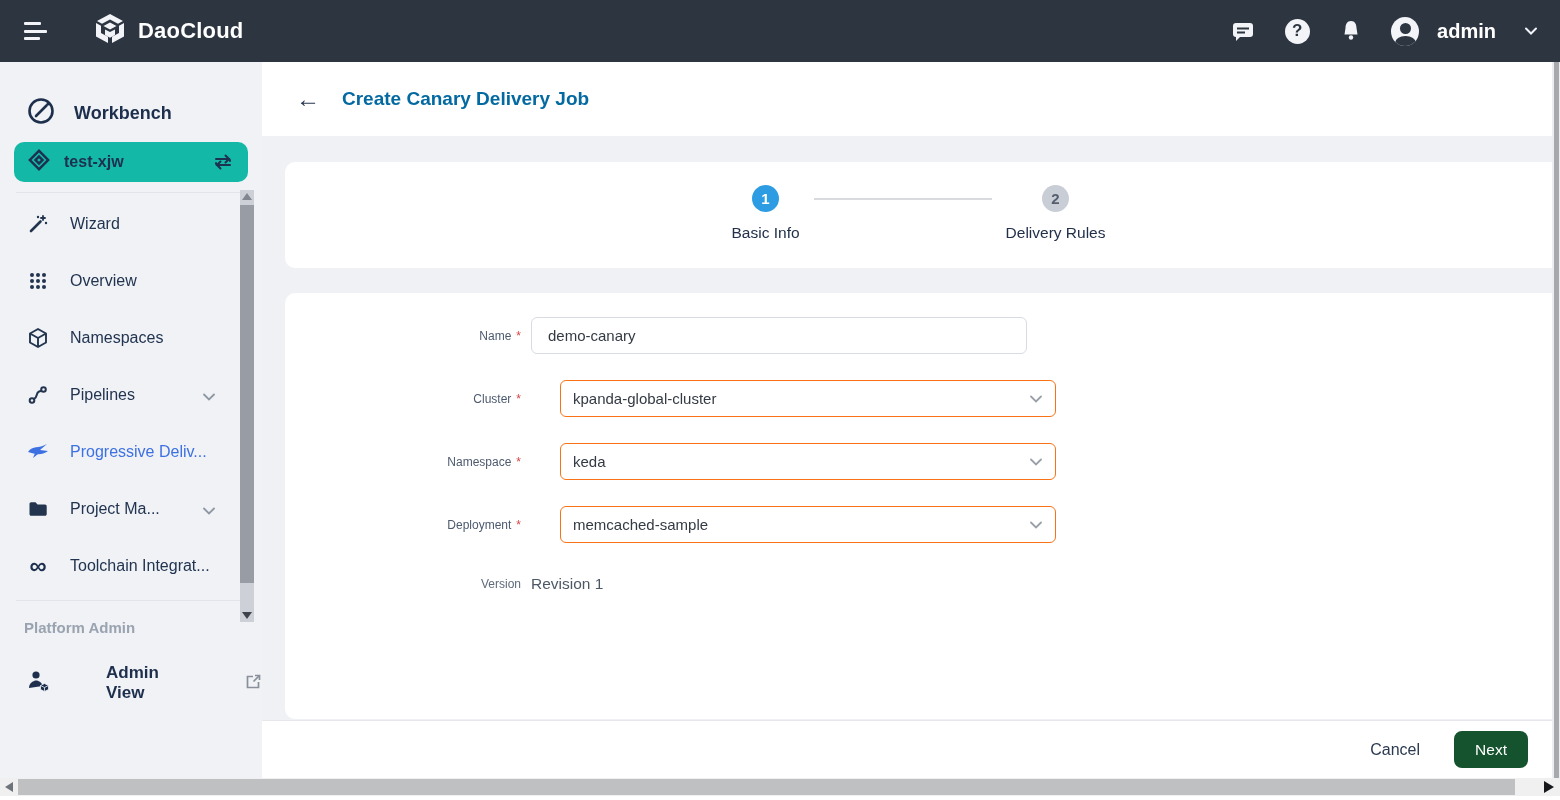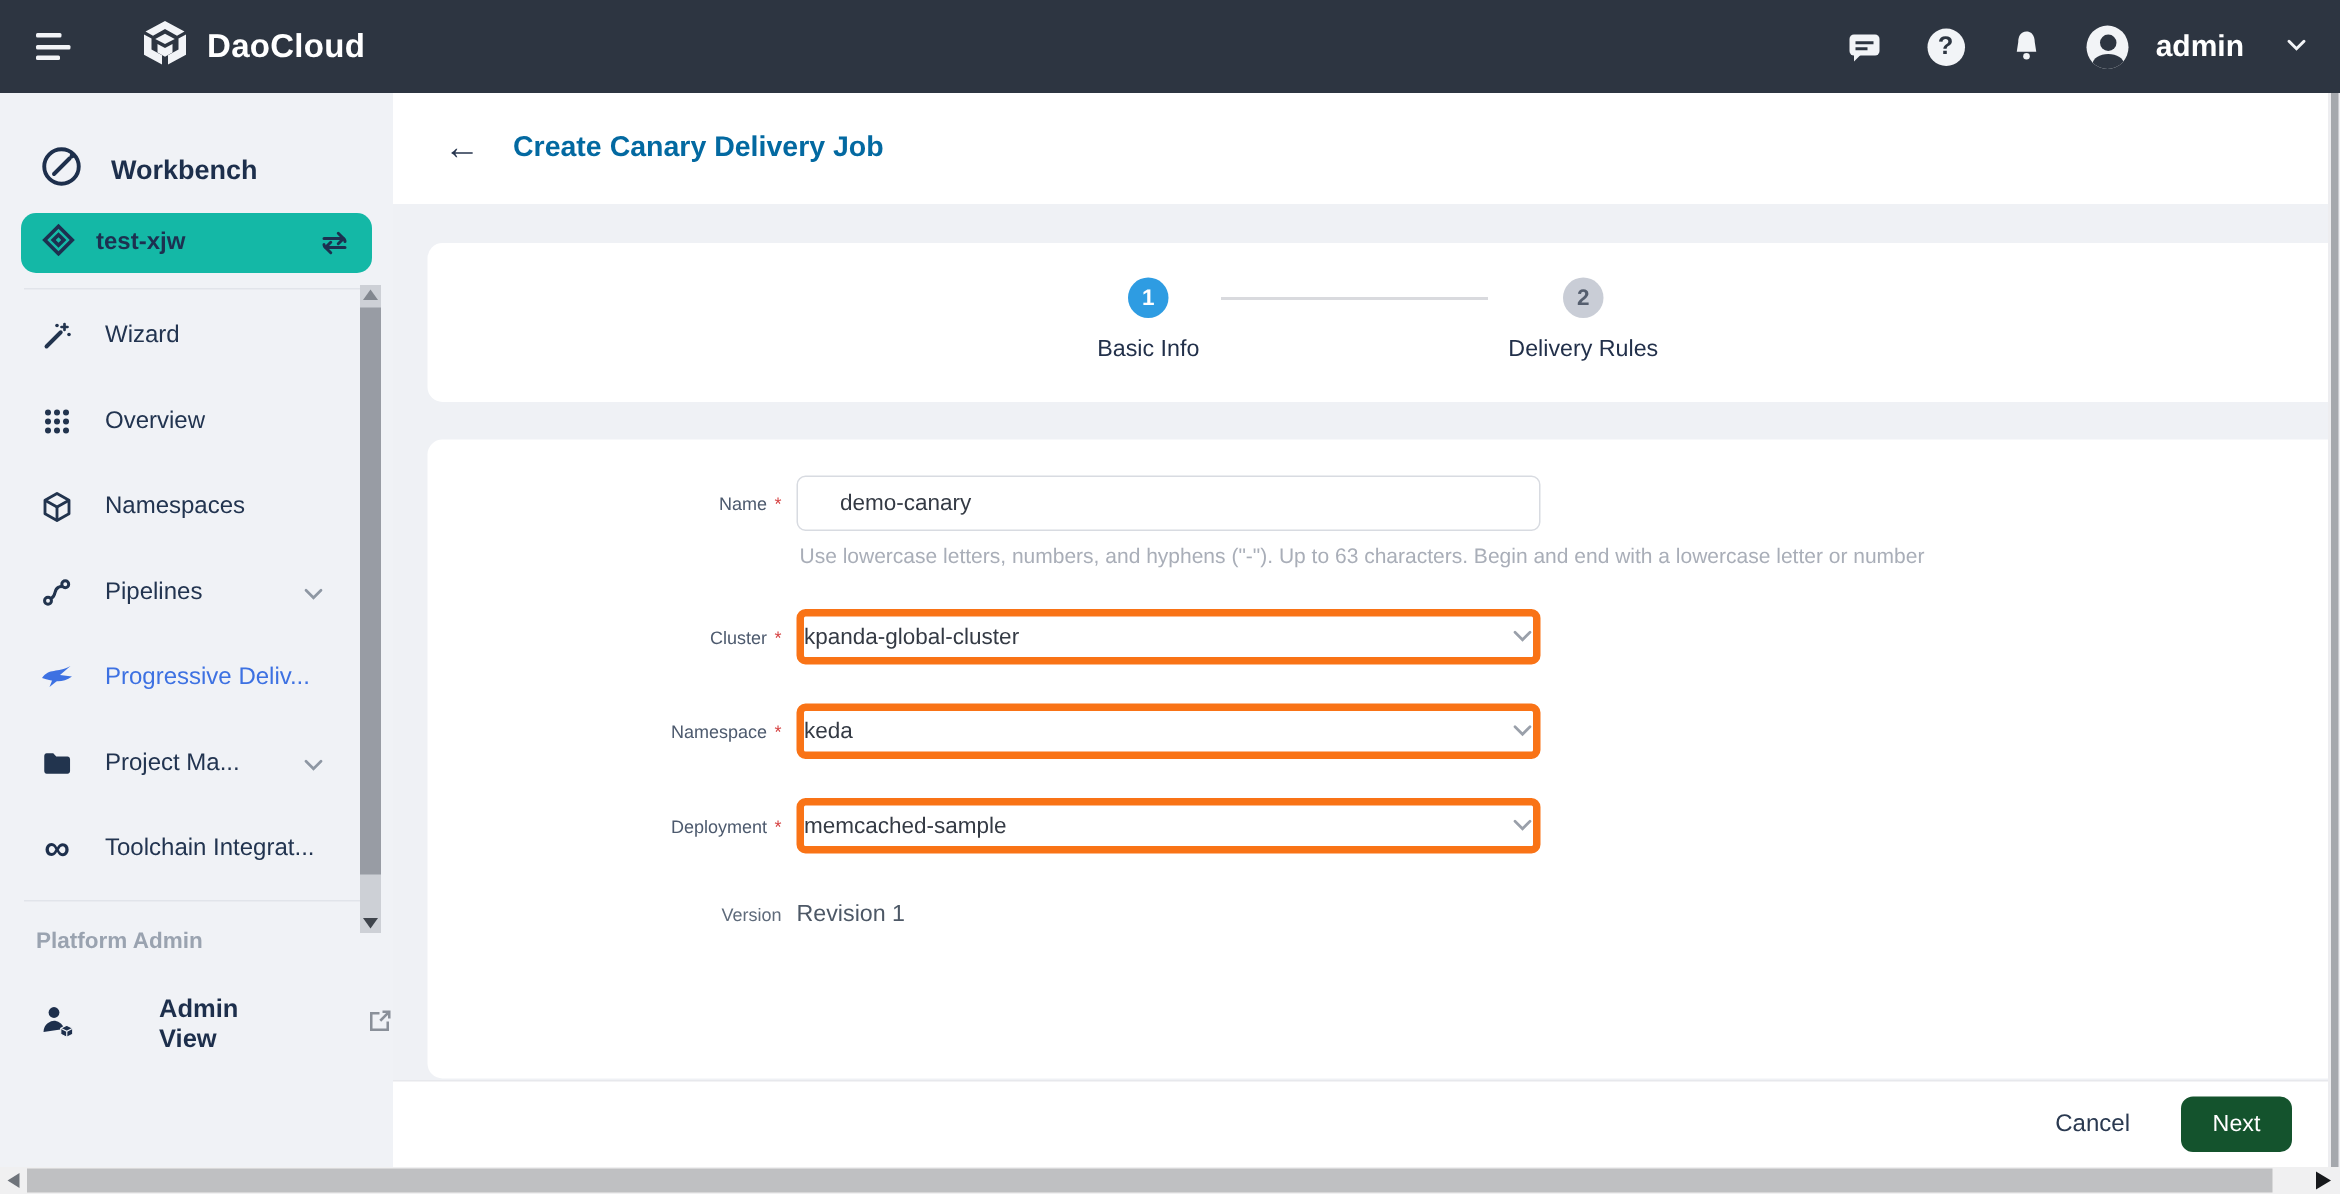--- a/index.html
+++ b/index.html
@@ -66,22 +66,22 @@
   .step.active .step-circle { background:#2e9ce2; color:#fff; }
   .step.inactive .step-circle { background:#c9cdd6; color:#555e6e; }
   .step-label { margin-top:12px; font-size:15.5px; color:#22304a; white-space:nowrap; }
   .connector { width:178px; height:2px; background:#d9dade; margin:13px 14px 0 14px; }
 
   
   .form { padding-top:24px; }
   .form-row { display:flex; align-items:center; margin-bottom:26px; }
   .form-label { width:246px; text-align:right; font-size:12px; color:#4d5a6e; padding-right:10px; white-space:nowrap; }
   .req { color:#d64545; margin-left:5px; }
-  .text-input { width:496px; height:37px; border:1px solid #d8dbe1; border-radius:6px; padding:0 28px; font-size:15px; color:#343a44; font-family:"Liberation Sans",sans-serif; background:#fff; outline:none; }
-  .select { width:496px; height:37px; border:5px solid #f97316; border-radius:6px; padding:0 0; display:flex; align-items:center; justify-content:space-between; cursor:pointer; background:#fff; }
+  .text-input { width:496px; height:37px; border:1px solid #d8dbe1; border-radius:6px; padding:0 16px; font-size:15px; color:#343a44; font-family:"Liberation Sans",sans-serif; background:#fff; outline:none; }
+  .select { width:496px; height:37px; border:1px solid #f97316; border-radius:6px; padding:0 12px; display:flex; align-items:center; justify-content:space-between; cursor:pointer; background:#fff;margin-left:29px; }
   .select-value { font-size:15px; color:#343a44; }
   .hint-row { display:flex; margin:-18px 0 28px 0; }
   .hint-spacer { width:246px; }
   .hint-text { font-size:14px; color:#a9aeb8; padding-left:2px; }
   .static-value { font-size:15.5px; color:#4d5866; }
   .version-row { margin-top:32px; }
 
   
   .page-footer { position:absolute; left:0; right:0; bottom:0; height:58px; background:#fff; border-top:1px solid #e7e8ec; display:flex; align-items:center; justify-content:flex-end; padding-right:24px; }
   .cancel-btn { font-size:16px; color:#2a3950; background:none; border:none; cursor:pointer; margin-right:34px; font-family:"Liberation Sans",sans-serif; }
@@ -329,24 +329,20 @@
     </div>
   </div>
 
   <div class="card form-card">
     <div class="form">
 
       <div class="form-row">
         <div class="form-label"><span>Name</span><span class="req">*</span></div>
         <input class="text-input" type="text" value="demo-canary" style="">
       </div>
-      <div class="hint-row">
-        <div class="hint-spacer"></div>
-        <div class="hint-text">Use lowercase letters, numbers, and hyphens ("-"). Up to 63 characters. Begin and end with a lowercase letter or number</div>
-      </div>
 
       <div class="form-row">
         <div class="form-label"><span>Cluster</span><span class="req">*</span></div>
         <div class="select">
           <span class="select-value">kpanda-global-cluster</span>
           <span>
             <svg width="14" height="10" viewBox="0 0 14 10">
                 <polyline points="2,2.5 7,7.5 12,2.5" fill="none" stroke="#9aa0aa" stroke-width="1.8" stroke-linecap="round"></polyline>
               </svg>
           </span>

